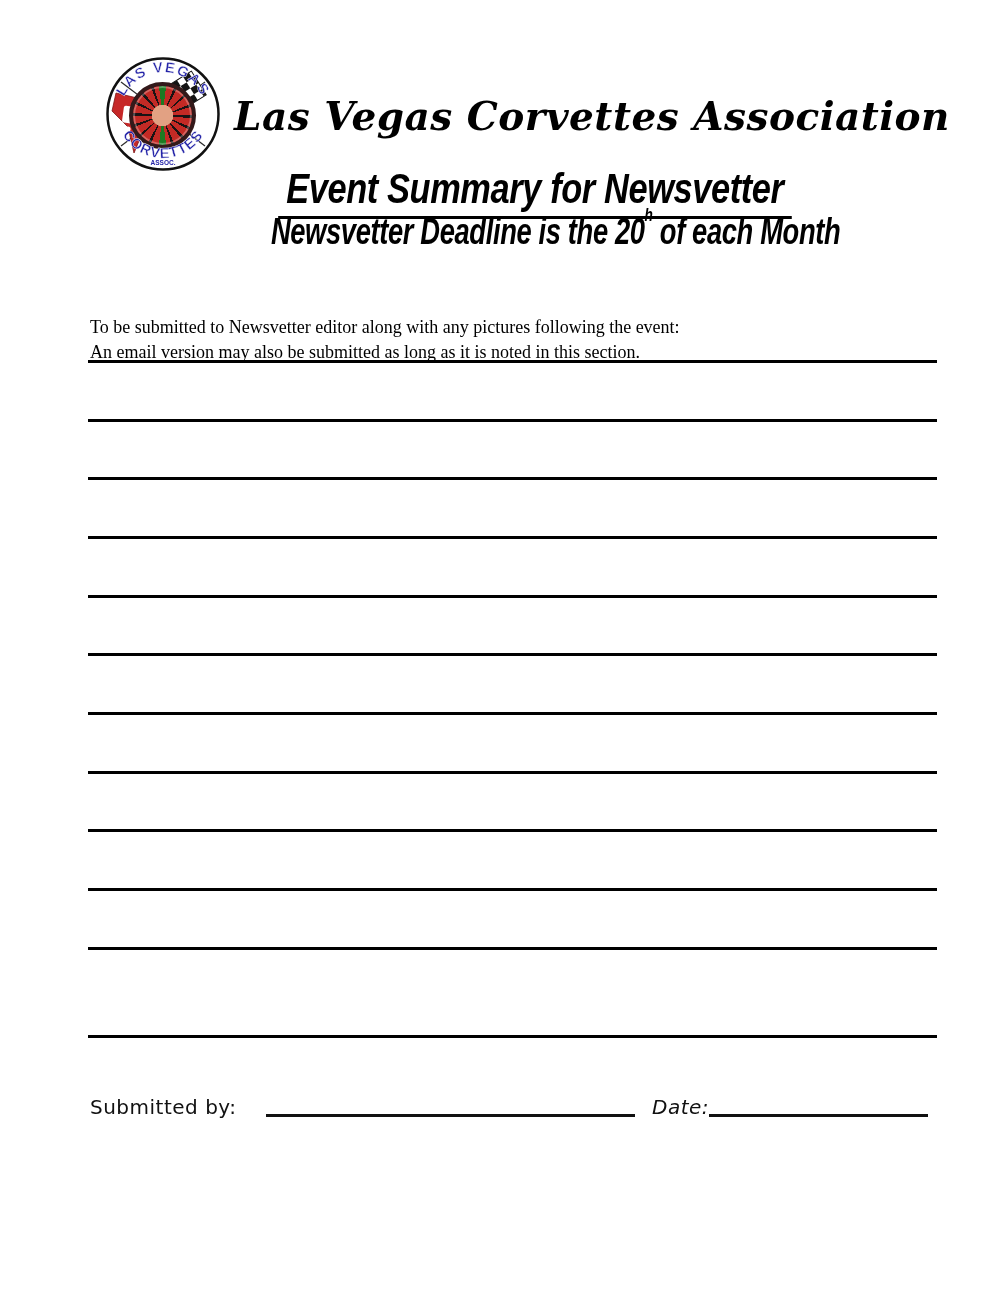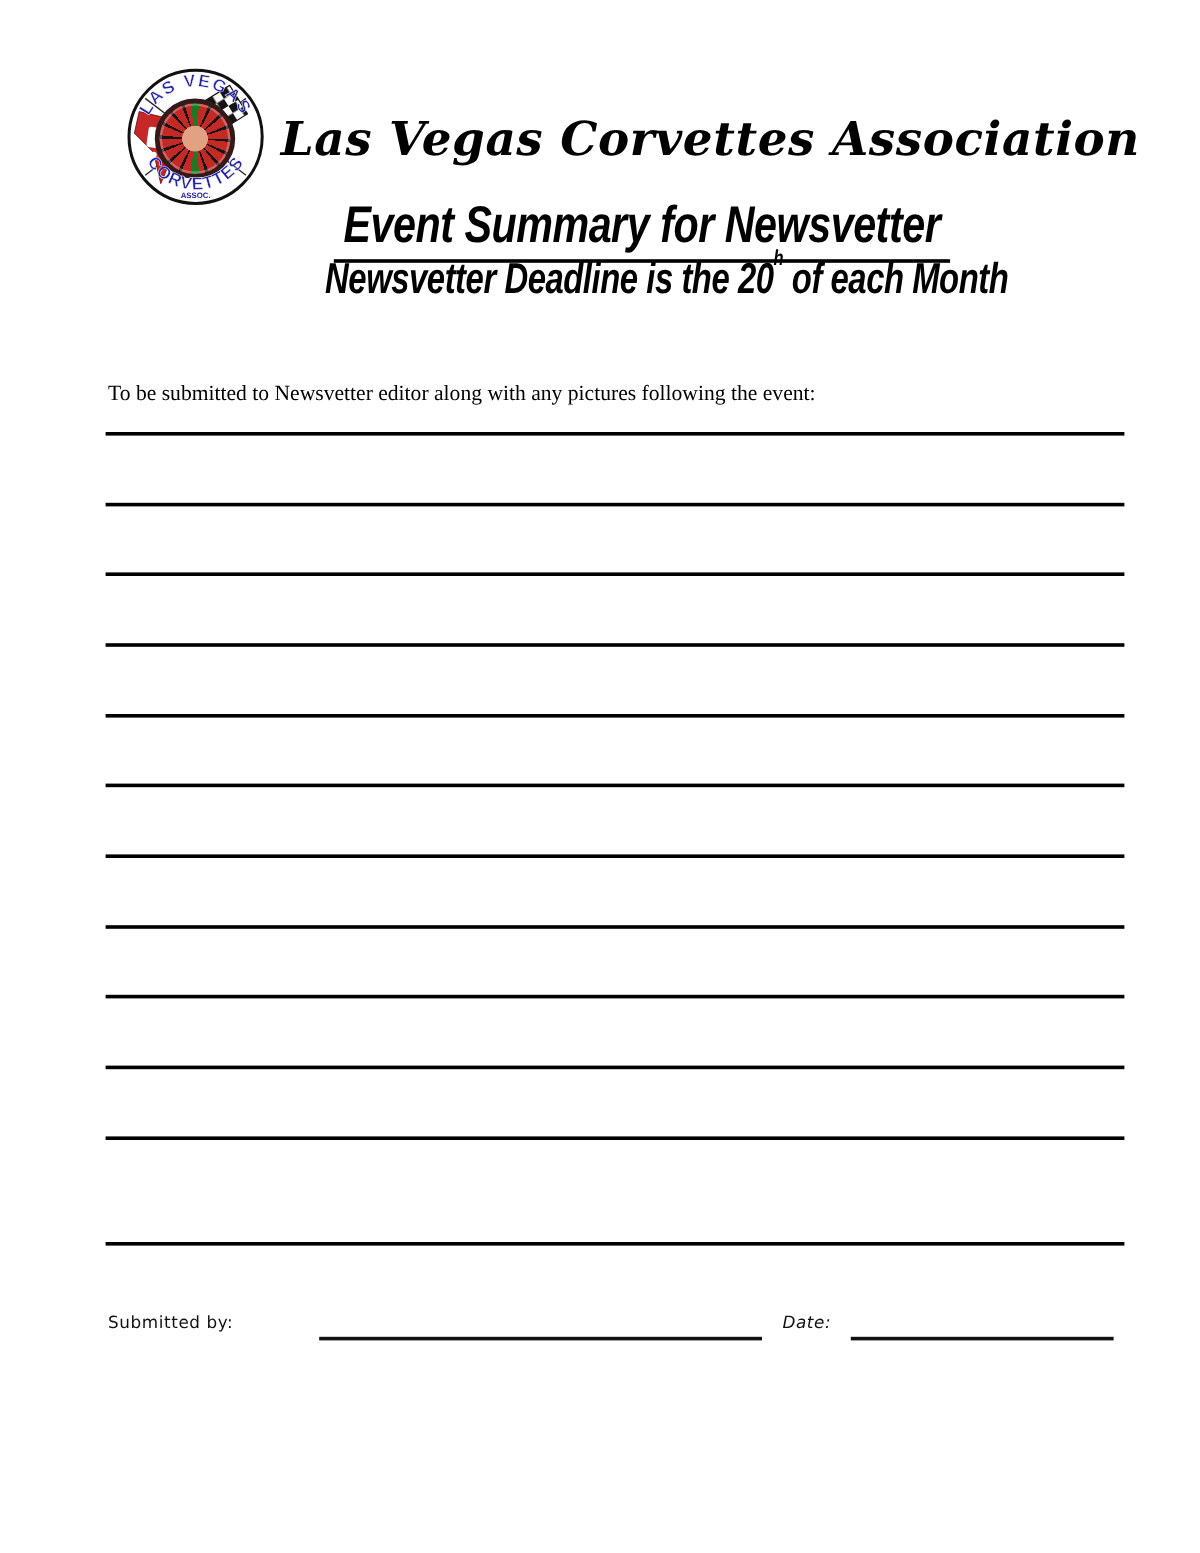--- a/index.html
+++ b/index.html
@@ -65,21 +65,21 @@
     position:absolute;left:90px;top:285px;
     font-family:Liberation Serif, serif;font-size:18px;line-height:24.5px;margin-top:30px;
   }
 
   
   .rule{position:absolute;left:88px;width:849px;height:3px;background:var(--ink);}
 
   
   .hand{
     position:absolute;top:1095px;white-space:nowrap;
-    font-family:"DejaVu Sans",sans-serif;font-size:14px;letter-spacing:0.5px;color:#111;
+    font-family:"DejaVu Sans",sans-serif;font-size:20px;letter-spacing:0.5px;color:#111;
   }
   .submitted-label{left:90px;}
   .date-label{left:652px;font-style:italic;}
   .blank-line{position:absolute;top:1114px;height:3px;background:#111;}
   .submitted-line{left:266px;width:369px;}
   .date-line{left:709px;width:219px;}
 </style>
 </head>
 <body>
 
@@ -138,20 +138,21 @@
   <div class="center-wrap title-wrap">
     <span class="form-title">Event Summary for Newsvetter</span>
   </div>
 
   <div class="center-wrap subtitle-wrap">
     <span class="deadline"><span>Newsvetter Deadline is the 20</span><sup>h</sup><span> of each Month</span></span>
   </div>
 
   <div class="instructions">
     <div>To be submitted to Newsvetter editor along with any pictures following the event:</div>
+    <div>An email version may also be submitted as long as it is noted in this section.</div>
   </div>
 
   <div id="writing-lines">
       <div class="rule" style="top: 360px;"></div>
       <div class="rule" style="top: 419px;"></div>
       <div class="rule" style="top: 477px;"></div>
       <div class="rule" style="top: 536px;"></div>
       <div class="rule" style="top: 595px;"></div>
       <div class="rule" style="top: 653px;"></div>
       <div class="rule" style="top: 712px;"></div>

